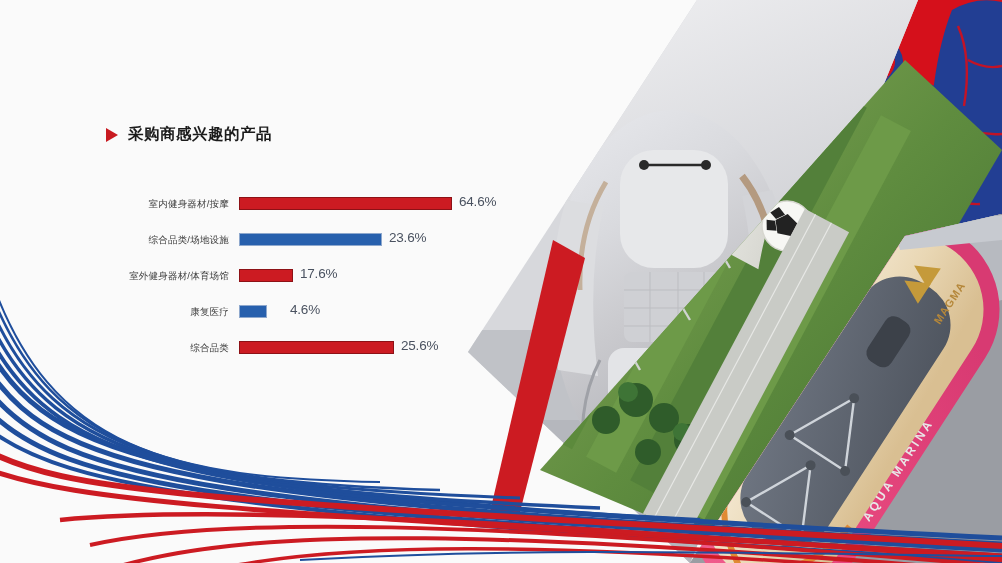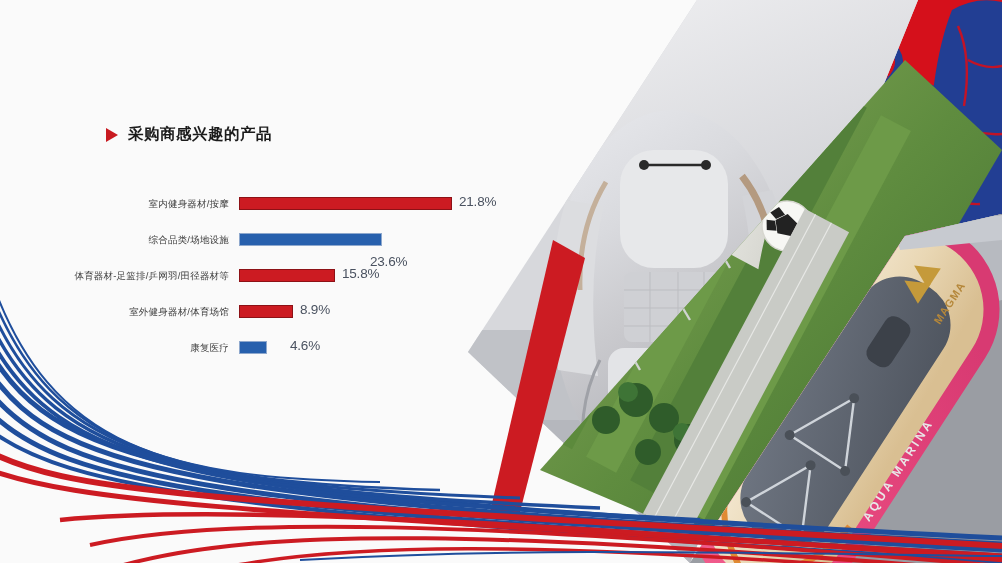--- a/index.html
+++ b/index.html
@@ -389,38 +389,38 @@
 
     <div id="chart-title">
       <span class="tri"></span>
       <span class="ttext">采购商感兴趣的产品</span>
     </div>
 
     <div id="bars">
         <div class="bar-row">
           <div class="lbl">室内健身器材/按摩</div>
           <div class="bar red" style="width: 213px;"></div>
-          <div class="val" style="left: 459px;">21.8%</div>
+          <div class="val" style="left: 459px;">64.6%</div>
         </div>
         <div class="bar-row">
           <div class="lbl">综合品类/场地设施</div>
           <div class="bar blue" style="width: 143px;"></div>
-          <div class="val" style="left: 370px; margin-top: 24px;">23.6%</div>
-        </div>
-        <div class="bar-row">
-          <div class="lbl">体育器材-足篮排/乒网羽/田径器材等</div>
-          <div class="bar red" style="width: 96px;"></div>
-          <div class="val" style="left: 342px;">15.8%</div>
+          <div class="val" style="left: 389px;">23.6%</div>
         </div>
         <div class="bar-row">
           <div class="lbl">室外健身器材/体育场馆</div>
           <div class="bar red" style="width: 54px;"></div>
-          <div class="val" style="left: 300px;">8.9%</div>
+          <div class="val" style="left: 300px;">17.6%</div>
         </div>
         <div class="bar-row">
           <div class="lbl">康复医疗</div>
           <div class="bar blue" style="width: 28px;"></div>
           <div class="val" style="left: 290px;">4.6%</div>
         </div>
+        <div class="bar-row">
+          <div class="lbl">综合品类</div>
+          <div class="bar red" style="width: 155px;"></div>
+          <div class="val" style="left: 401px;">25.6%</div>
+        </div>
       </div>
   </div>
 
 </div>
 
 </body></html>

